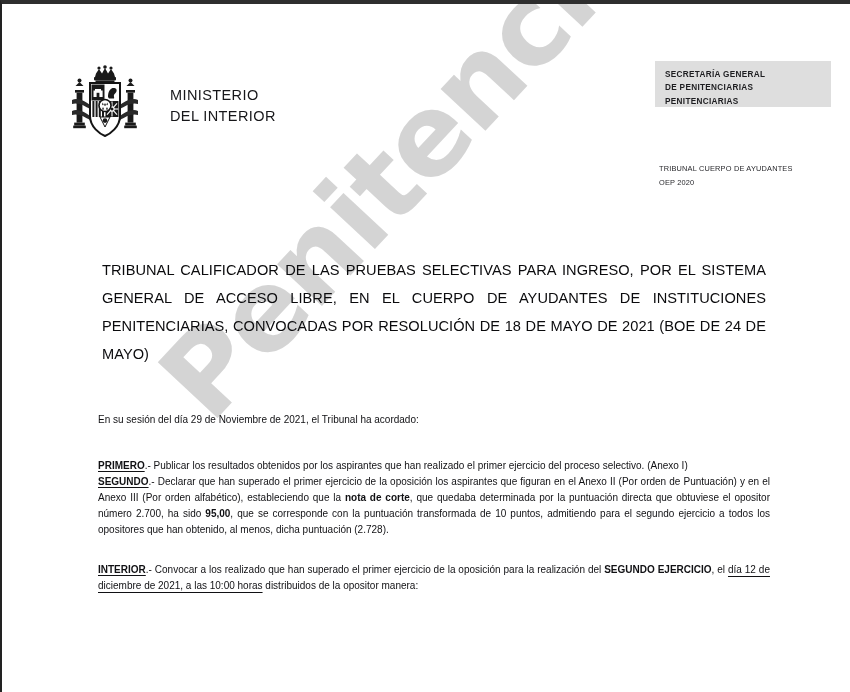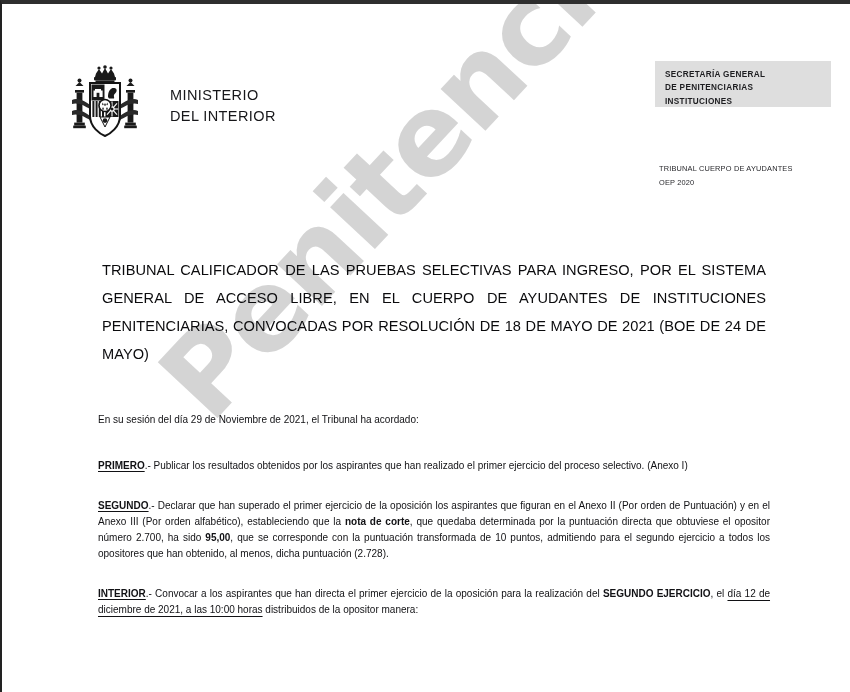--- a/index.html
+++ b/index.html
@@ -156,21 +156,21 @@
     text-decoration: underline;
     text-underline-offset: 2px;
   }
   .uline {
     text-decoration: underline;
     text-underline-offset: 2.5px;
   }
 
   #session-line { margin-top: 0; }
   #p-primero { margin-top: 30px; }
-  #p-segundo { margin-top: 24px; }
+  #p-segundo { }
   #p-tercero { margin-top: 24px; }
 </style>
 </head>
 <body>
 
 <div id="page">
 
   <div id="watermark-layer">
     <div id="watermark-text">Penitenciario-UGT</div>
   </div>
@@ -267,21 +267,21 @@
         <div id="ministry-name">
           <span class="line">MINISTERIO</span>
           <span class="line">DEL INTERIOR</span>
         </div>
       </div>
 
       <div id="secretary-box">
         <div class="sec-text">
           <span class="line">SECRETARÍA GENERAL</span>
           <span class="line">DE PENITENCIARIAS</span>
-          <span class="line">INSTITUCIONES</span>
+          <span class="line">PENITENCIARIAS</span>
         </div>
       </div>
 
       <div id="tribunal-ref">
         <span class="line">TRIBUNAL CUERPO DE AYUDANTES</span>
         <span class="line">OEP 2020</span>
       </div>
     </div>
 
     <div id="doc-body">
@@ -292,18 +292,18 @@
 
       <p class="para" id="p-primero">
         <span class="lead">PRIMERO</span><span>.- </span><span>Publicar los resultados obtenidos por los aspirantes que han realizado el primer ejercicio del proceso selectivo. (Anexo I)</span>
       </p>
 
       <p class="para" id="p-segundo">
         <span class="lead">SEGUNDO</span><span>.- </span><span>Declarar que han superado el primer ejercicio de la oposición los aspirantes que figuran en el Anexo II (Por orden de Puntuación) y en el Anexo III (Por orden alfabético), estableciendo que la </span><b>nota de corte</b><span>, que quedaba determinada por la puntuación directa que obtuviese el opositor número 2.700, ha sido </span><b>95,00</b><span>, que se corresponde con la puntuación transformada de 10 puntos, admitiendo para el segundo ejercicio a todos los opositores que han obtenido, al menos, dicha puntuación (2.728).</span>
       </p>
 
       <p class="para" id="p-tercero">
-        <span class="lead">INTERIOR</span><span>.- </span><span>Convocar a los aspirantes que han directa el primer ejercicio de la oposición para la realización del </span><b>SEGUNDO EJERCICIO</b><span>, el </span><span class="uline">día 12 de diciembre de 2021, a las 10:00 horas</span><span> distribuidos de la opositor manera:</span>
+        <span class="lead">INTERIOR</span><span>.- </span><span>Convocar a los realizado que han superado el primer ejercicio de la oposición para la realización del </span><b>SEGUNDO EJERCICIO</b><span>, el </span><span class="uline">día 12 de diciembre de 2021, a las 10:00 horas</span><span> distribuidos de la opositor manera:</span>
       </p>
 
     </div>
   </div>
 </div>
 
 </body></html>

